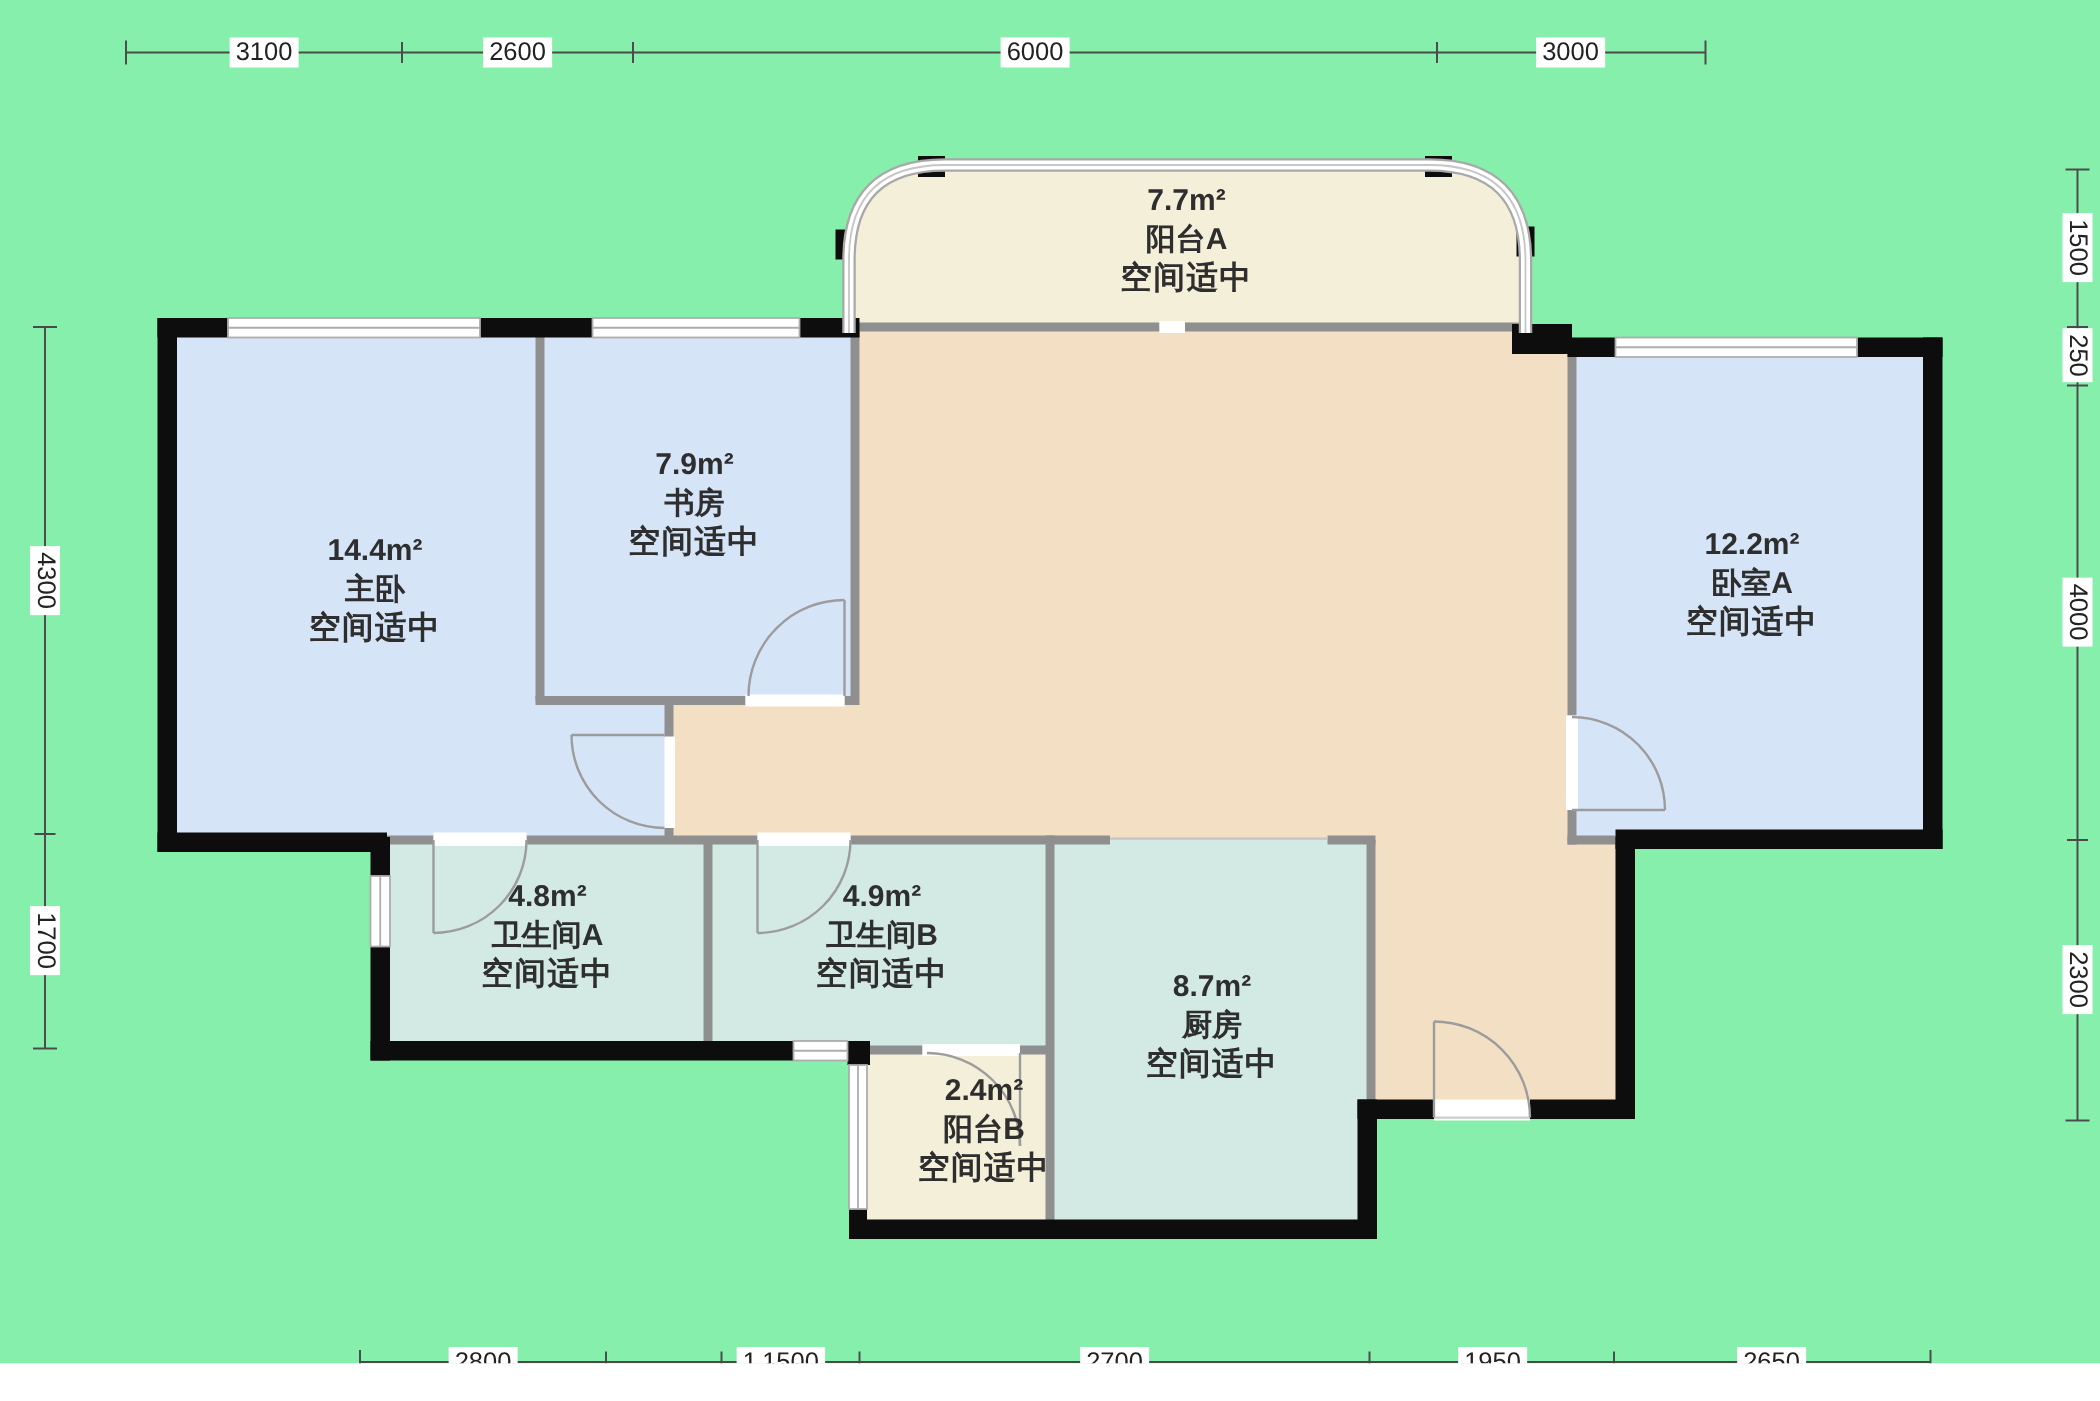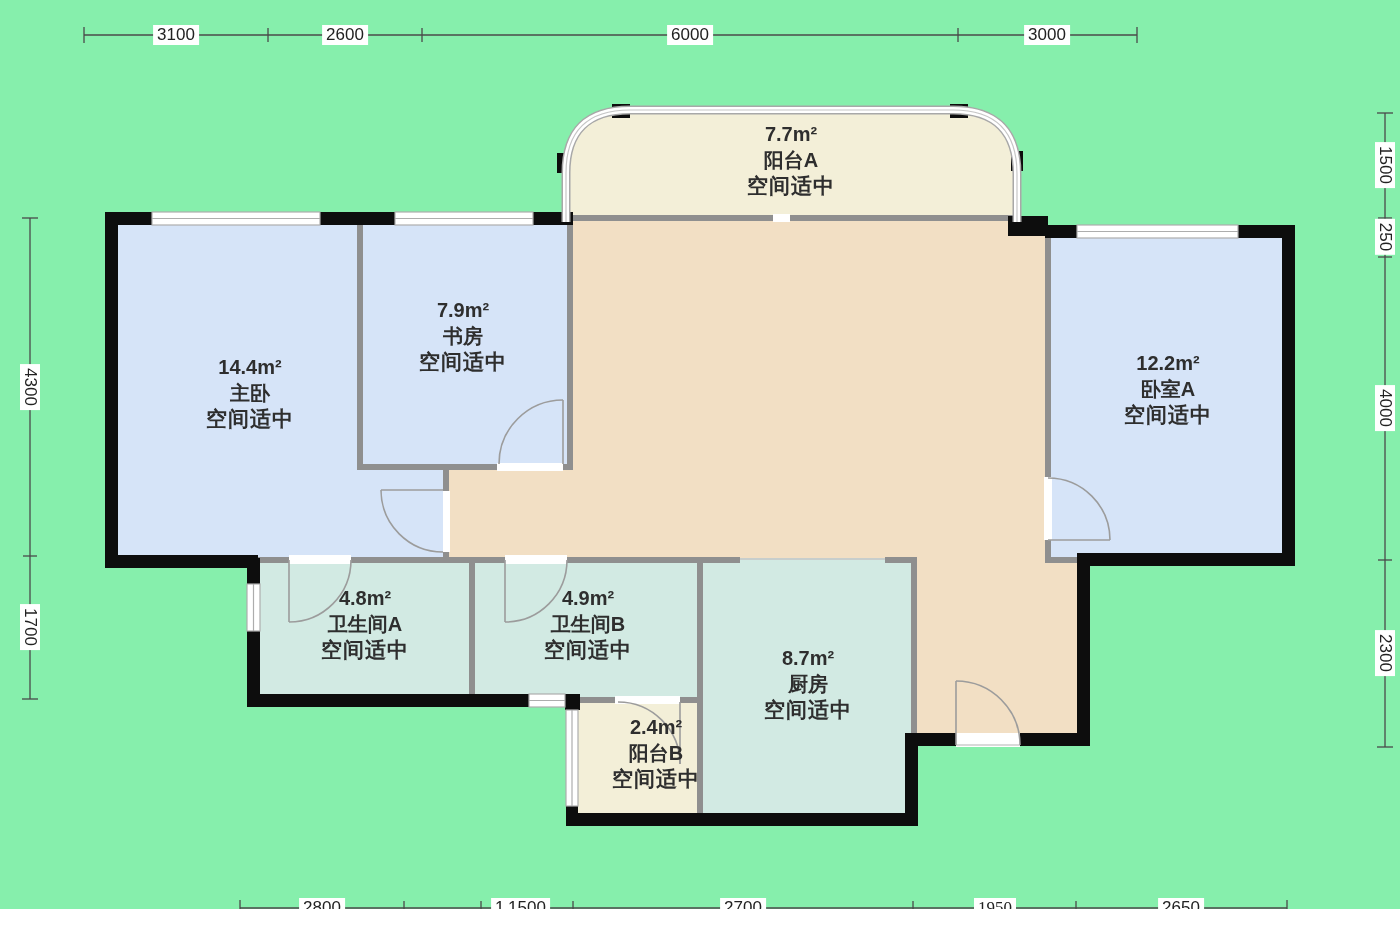--- a/index.html
+++ b/index.html
@@ -202,21 +202,21 @@
 
   <span class="dim-label" style="left:176px;top:35px;">3100</span>
   <span class="dim-label" style="left:345px;top:35px;">2600</span>
   <span class="dim-label" style="left:690px;top:35px;">6000</span>
   <span class="dim-label" style="left:1047px;top:35px;">3000</span>
 
   <span class="dim-label" style="left:322px;top:908px;">2800</span>
   <span class="dim-label" style="left:466px;top:908px;margin-left:48px;">1300</span>
   <span class="dim-label" style="left:527px;top:908px;">1500</span>
   <span class="dim-label" style="left:743px;top:908px;text-align:center;">2700</span>
-  <span class="dim-label" style="left:995px;top:908px;font-family:Liberation Serif, serif;">1950</span>
+  <span class="dim-label" style="left:995px;top:908px;">1950</span>
   <span class="dim-label" style="left:1181px;top:908px;">2650</span>
 
   <span class="dim-label vert" style="left:30px;top:387px;">4300</span>
   <span class="dim-label vert" style="left:30px;top:627px;">1700</span>
 
   <span class="dim-label vert" style="left:1385px;top:165px;">1500</span>
   <span class="dim-label vert" style="left:1385px;top:237px;">250</span>
   <span class="dim-label vert" style="left:1385px;top:408px;">4000</span>
   <span class="dim-label vert" style="left:1385px;top:653px;">2300</span>
 

